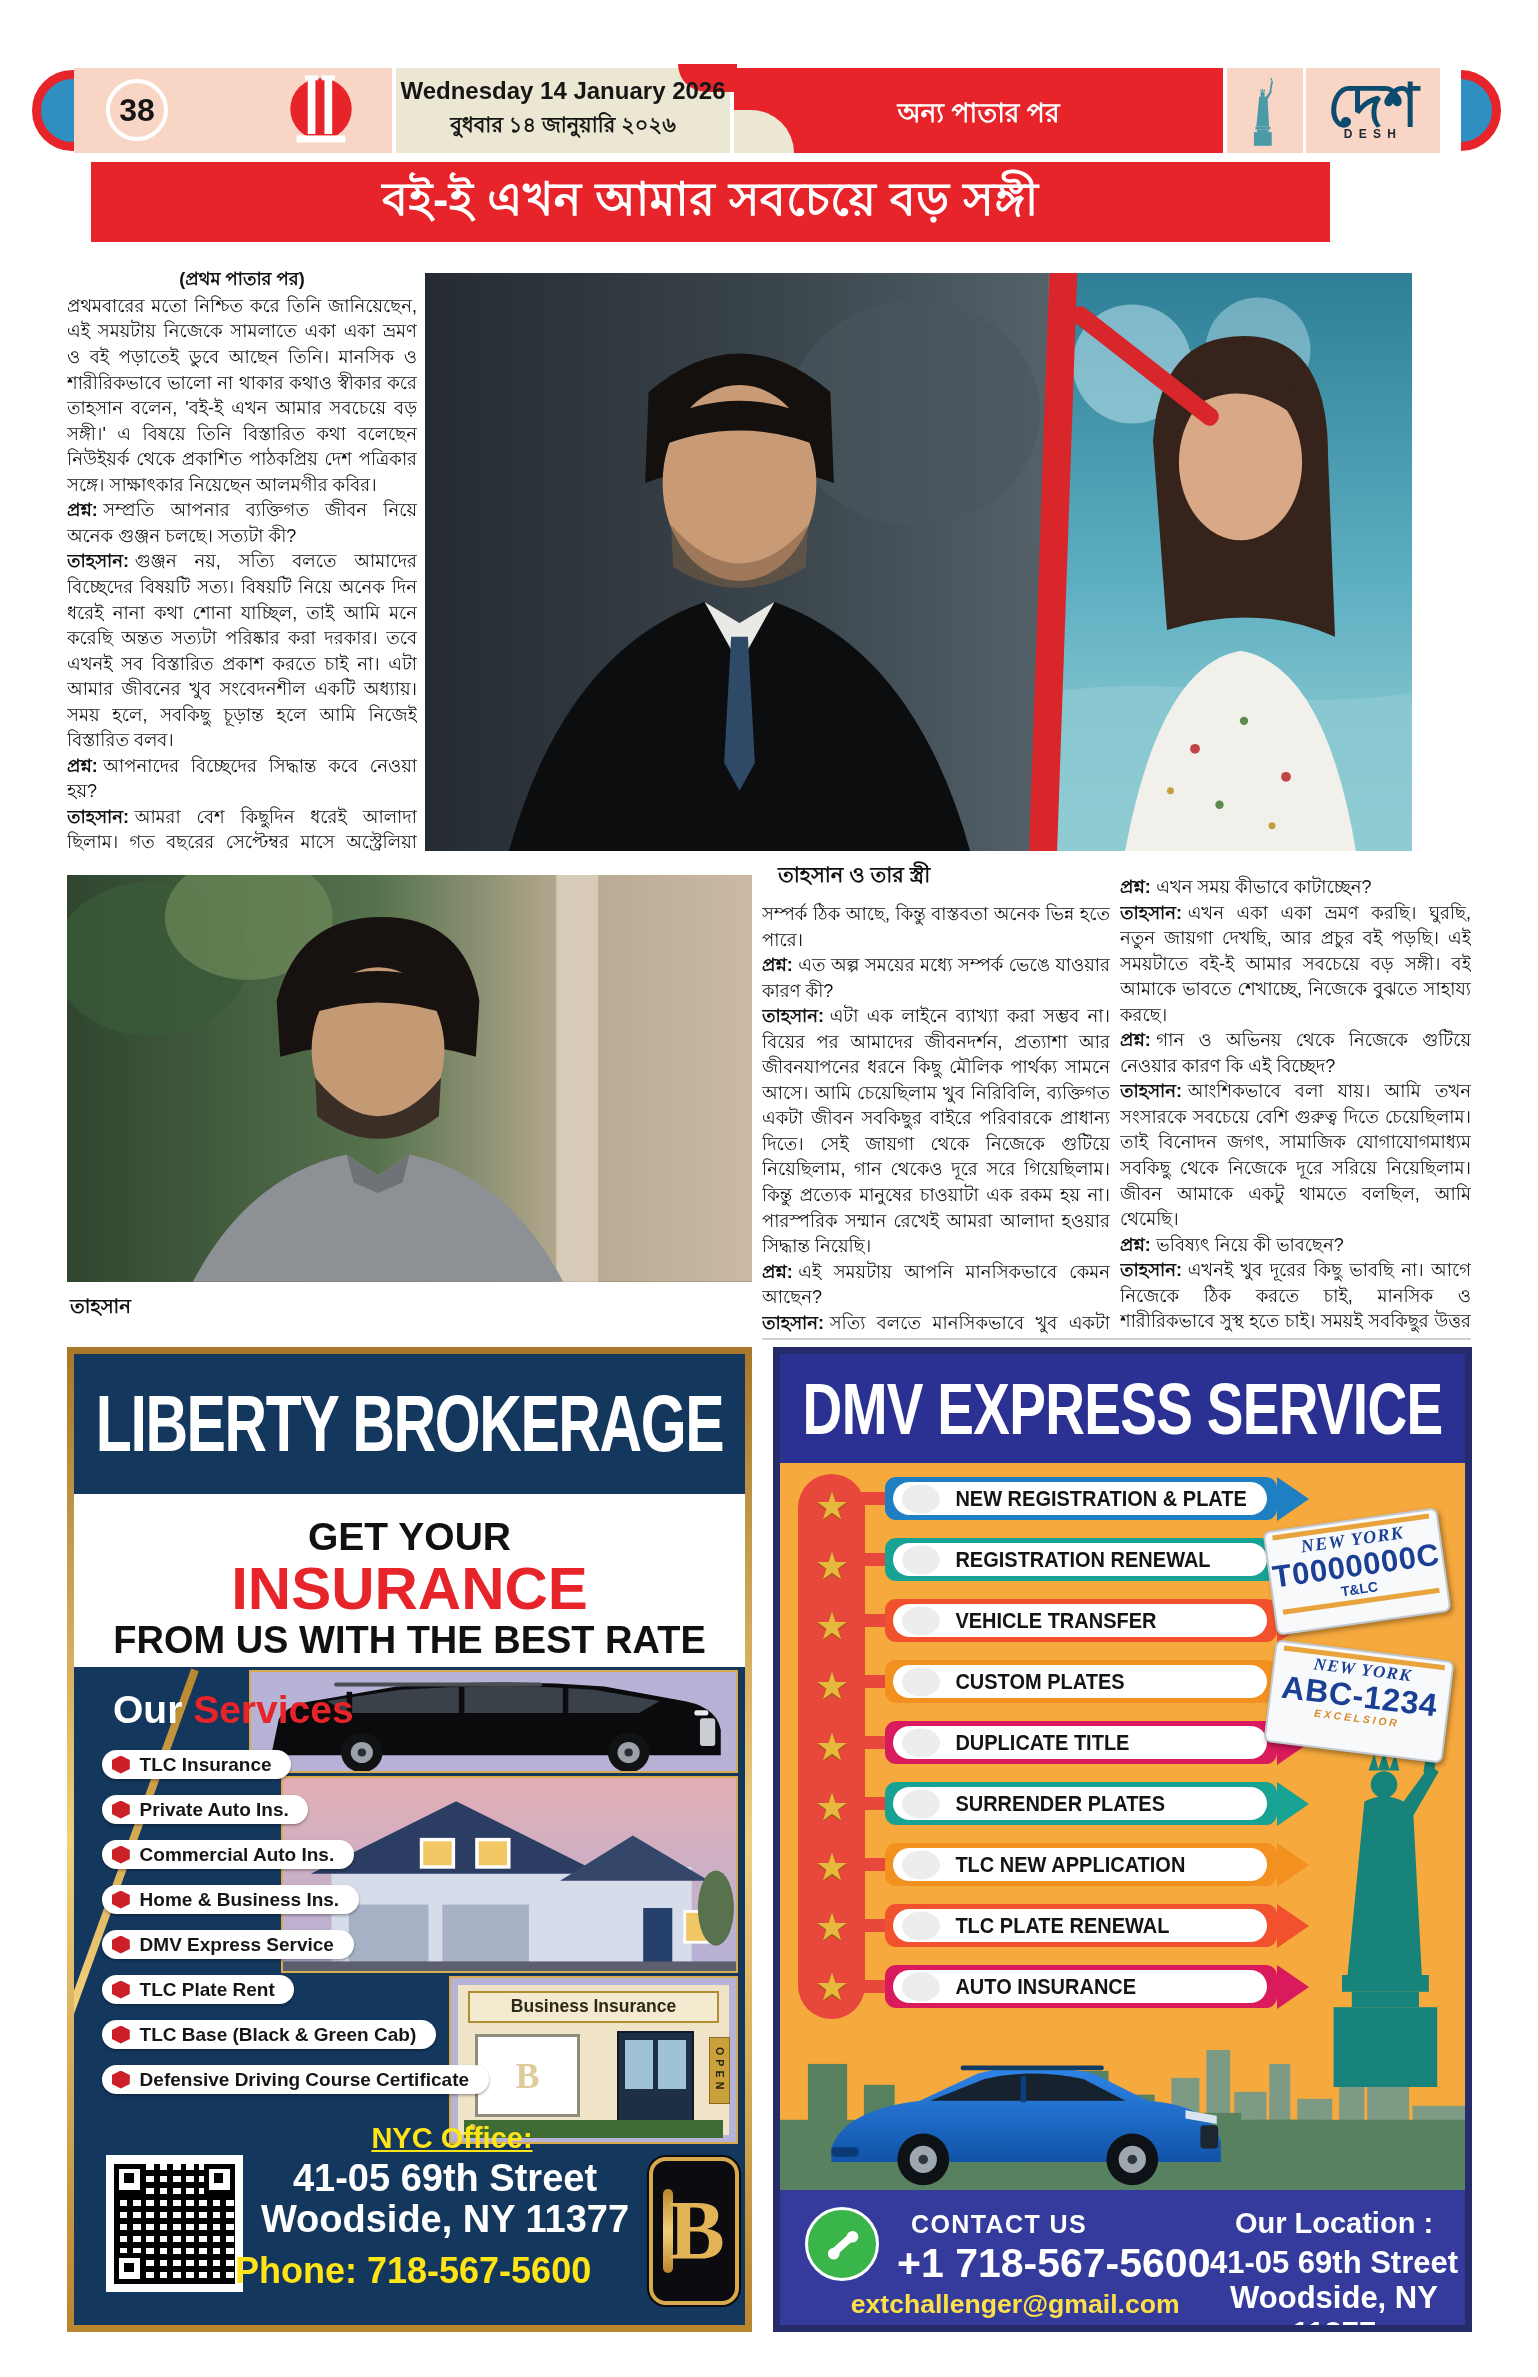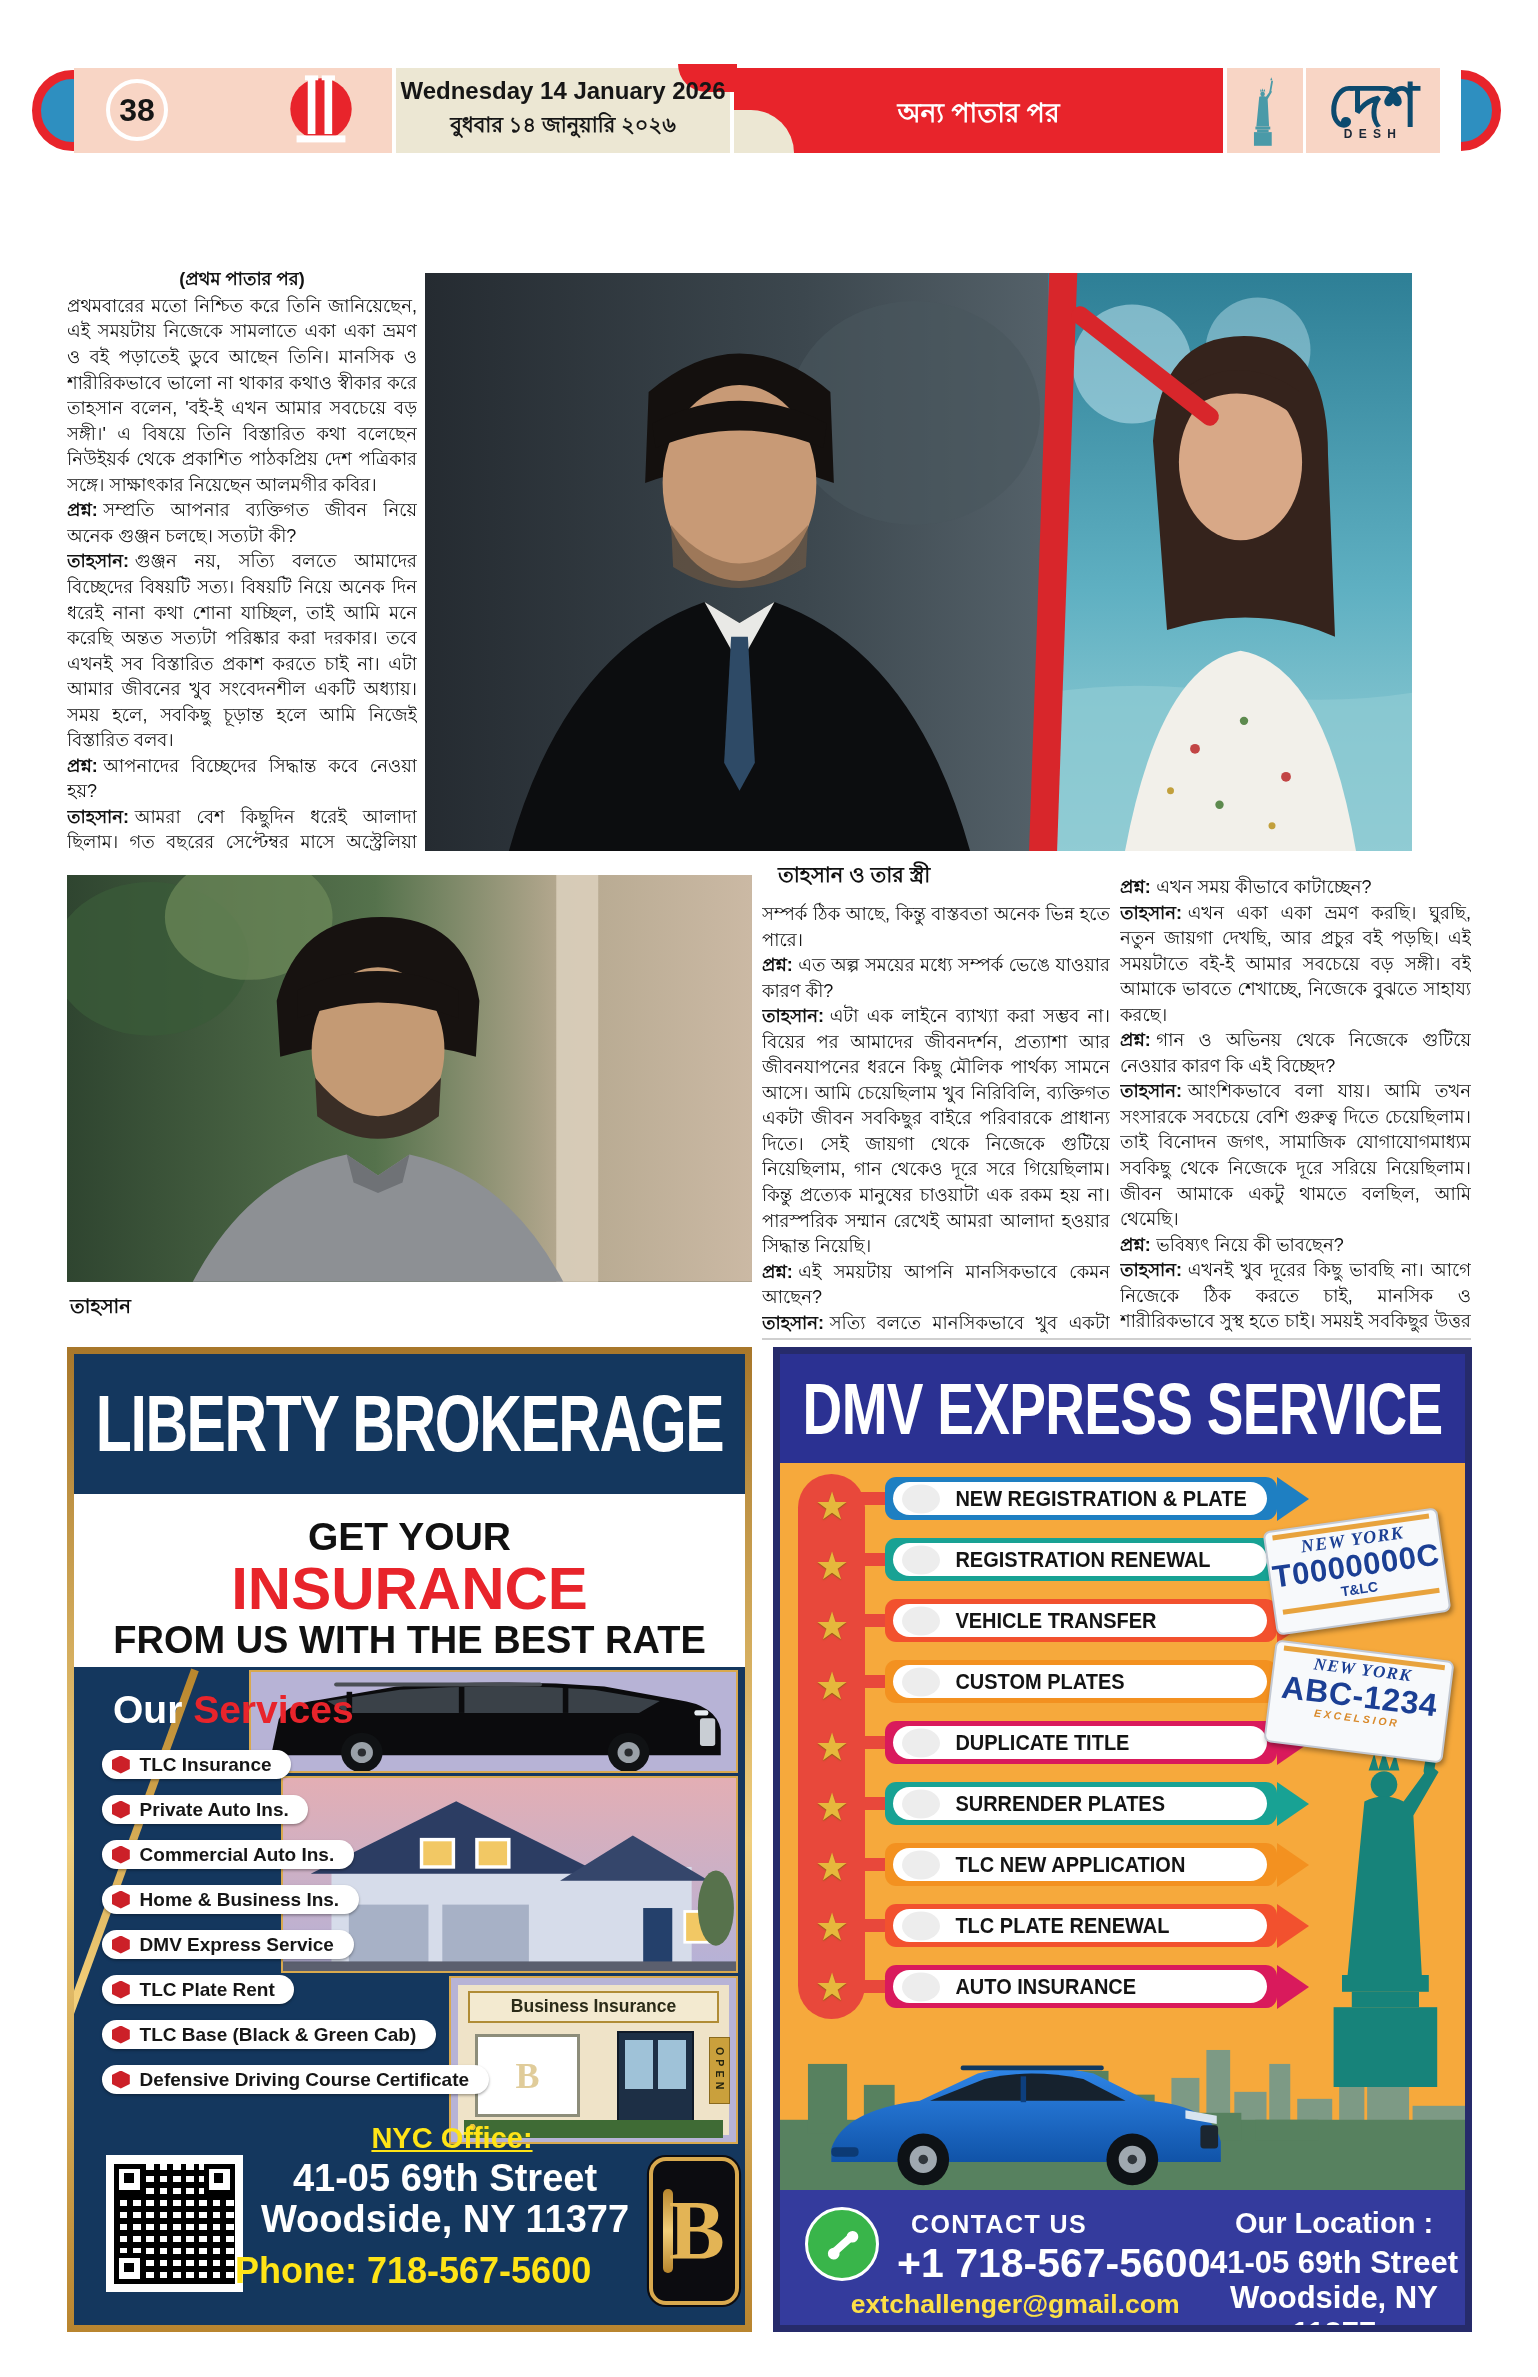--- a/index.html
+++ b/index.html
@@ -181,20 +181,23 @@
     </div>
     <div class="mast-panel mp-logo">
       <span class="logo-bn">দেশ</span>
       <span class="logo-en">DESH</span>
     </div>
     <div class="half-disc r">
         <div class="disc"></div>
       </div>
   </div>
 
+  <div class="headline-band">
+    <span>বই-ই এখন আমার সবচেয়ে বড় সঙ্গী</span>
+  </div>
 
   <div class="photo1">
     <svg class="ph-man" viewBox="0 0 900 826" preserveAspectRatio="none">
       <defs>
         <linearGradient id="bgm" x1="0" y1="0" x2="1" y2="0">
           <stop offset="0" stop-color="#252b31"></stop>
             <stop offset="0.6" stop-color="#3c474e"></stop>
             <stop offset="1" stop-color="#55626a"></stop>
         </linearGradient>
       </defs>

